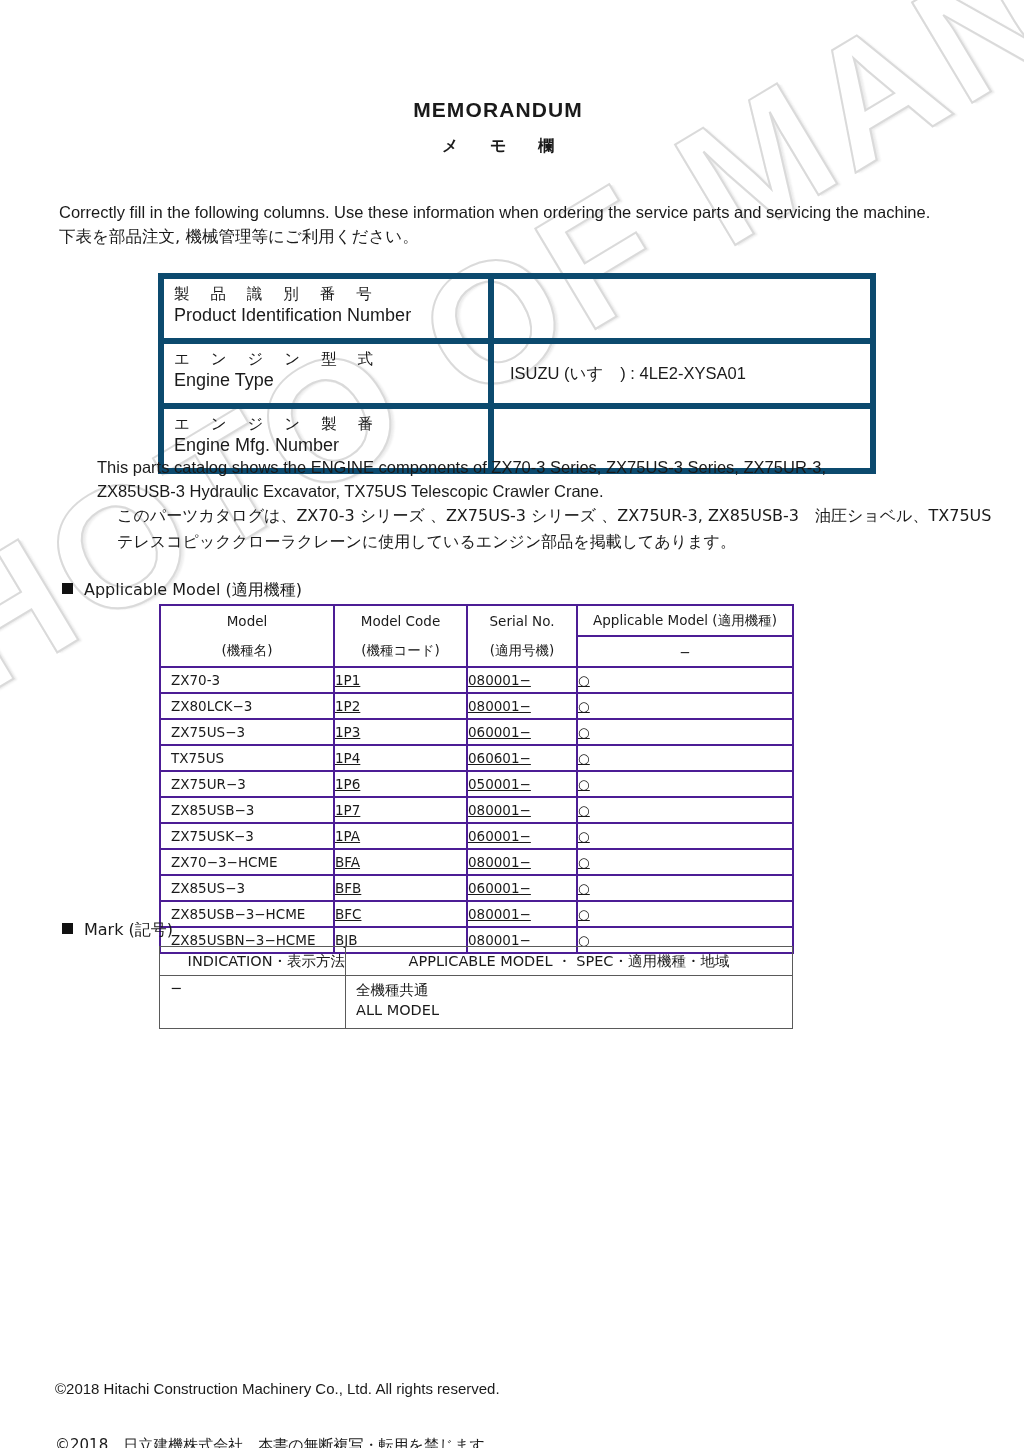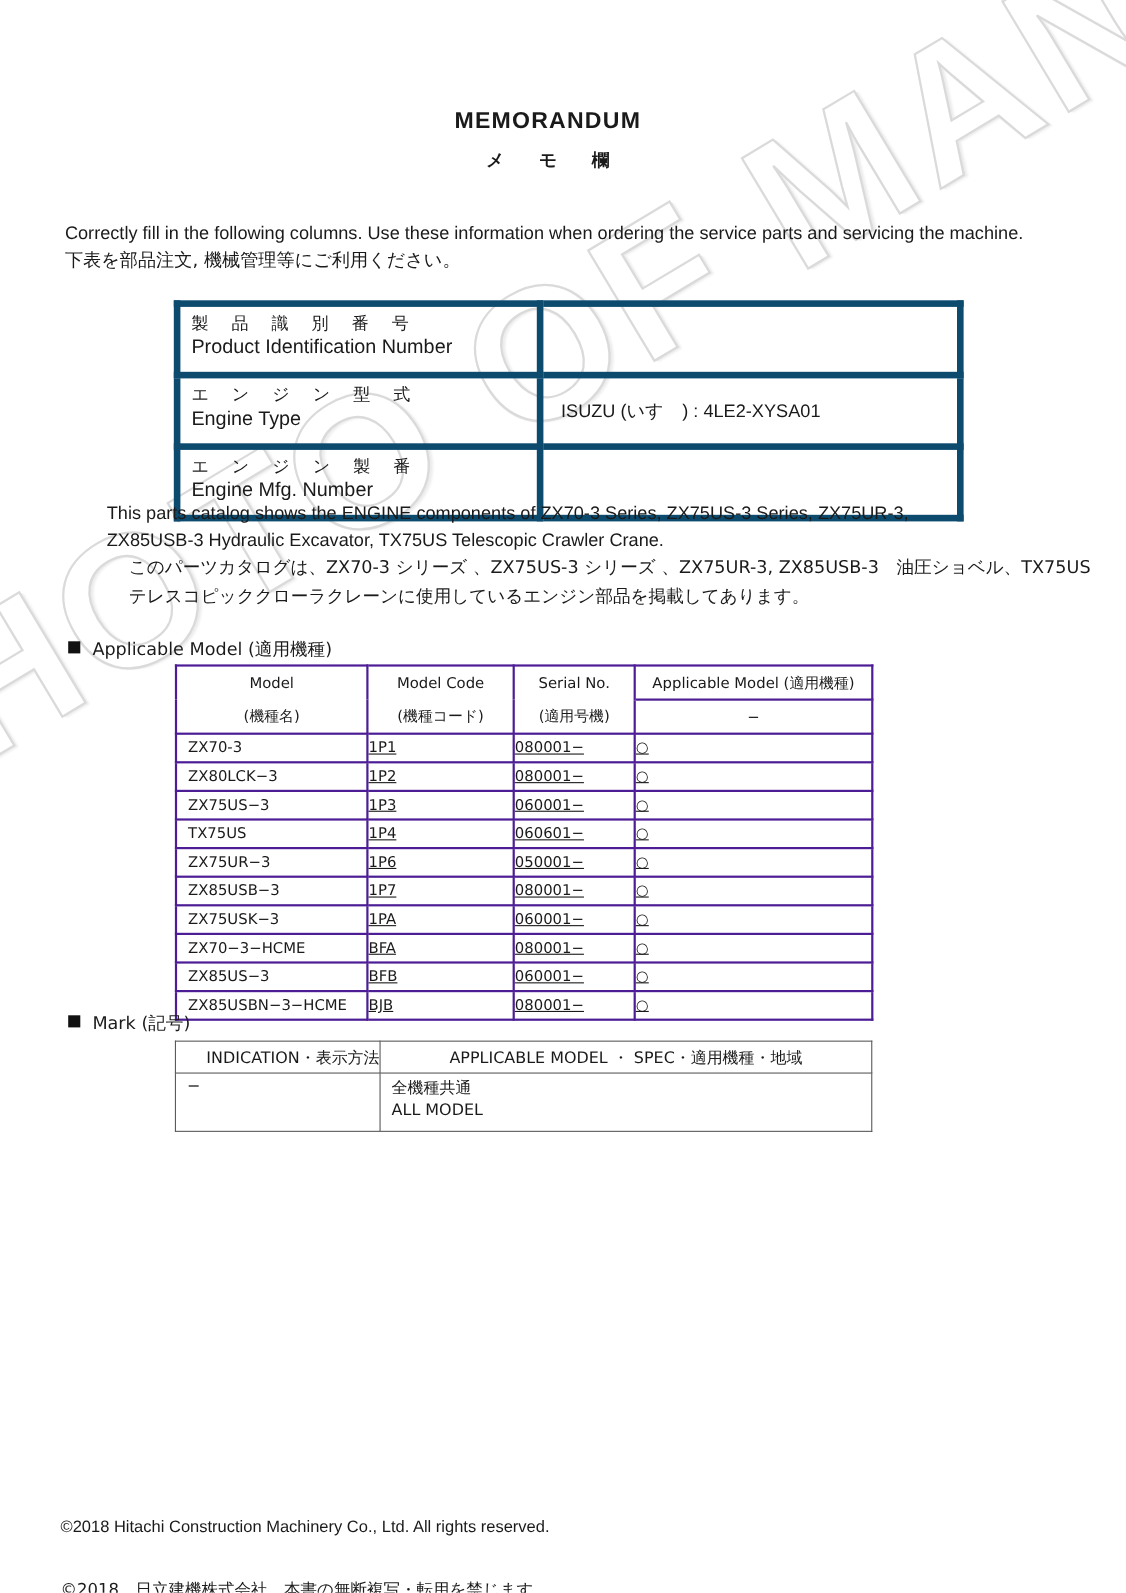--- a/index.html
+++ b/index.html
@@ -381,20 +381,26 @@
         <td class="rc center">080001−</td>
         <td class="rc center omark">○</td>
       </tr>
       <tr>
         <td class="rc model">ZX85US−3</td>
         <td class="rc center">BFB</td>
         <td class="rc center">060001−</td>
         <td class="rc center omark">○</td>
       </tr>
       <tr>
+        <td class="rc model">ZX85USB−3−HCME</td>
+        <td class="rc center">BFC</td>
+        <td class="rc center">080001−</td>
+        <td class="rc center omark">○</td>
+      </tr>
+      <tr>
         <td class="rc model">ZX85USBN−3−HCME</td>
         <td class="rc center">BJB</td>
         <td class="rc center">080001−</td>
         <td class="rc center omark">○</td>
       </tr>
     </tbody>
   </table>
 
   <div class="sect-head" id="head-mark">
     <span class="sq"></span><span>Mark (記号)</span>

